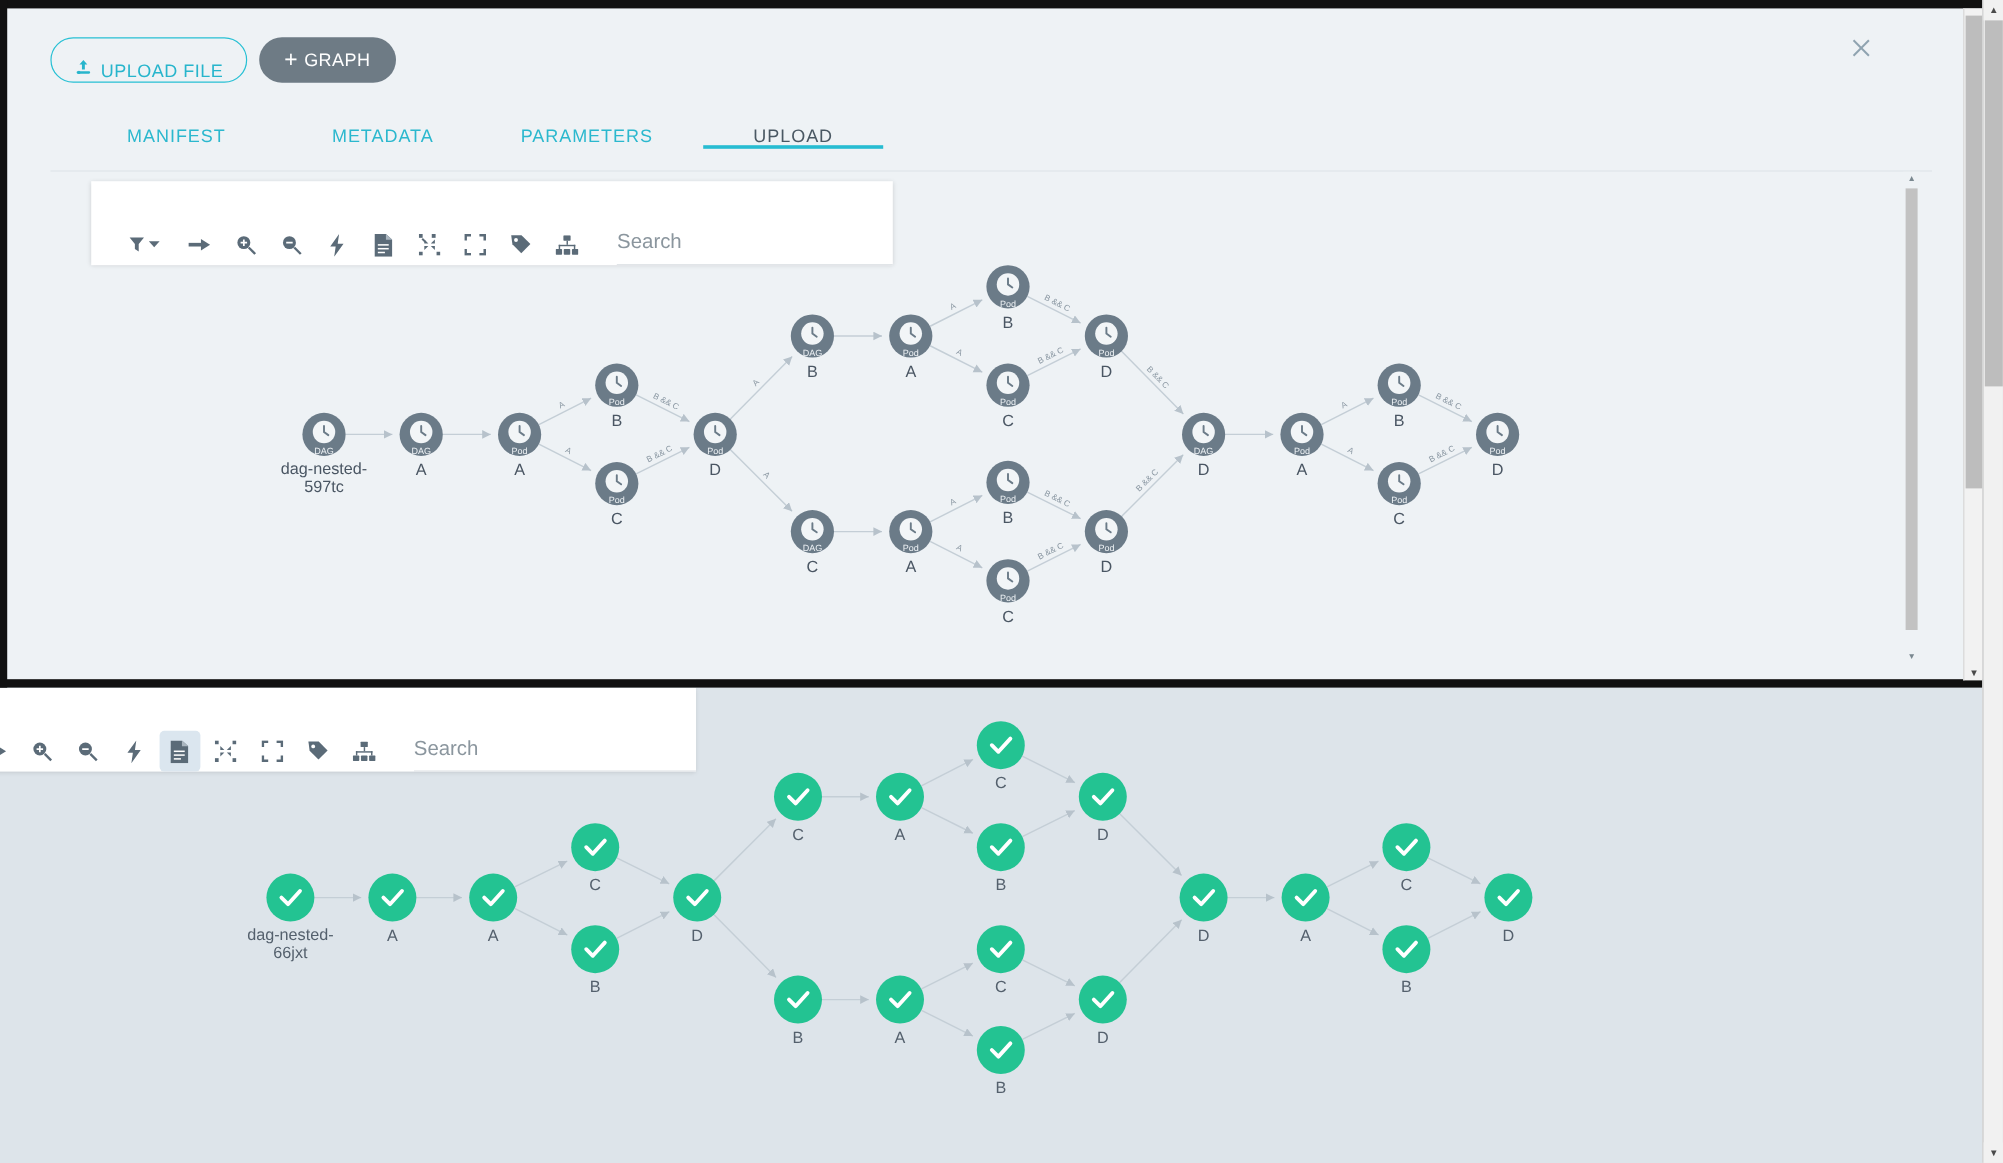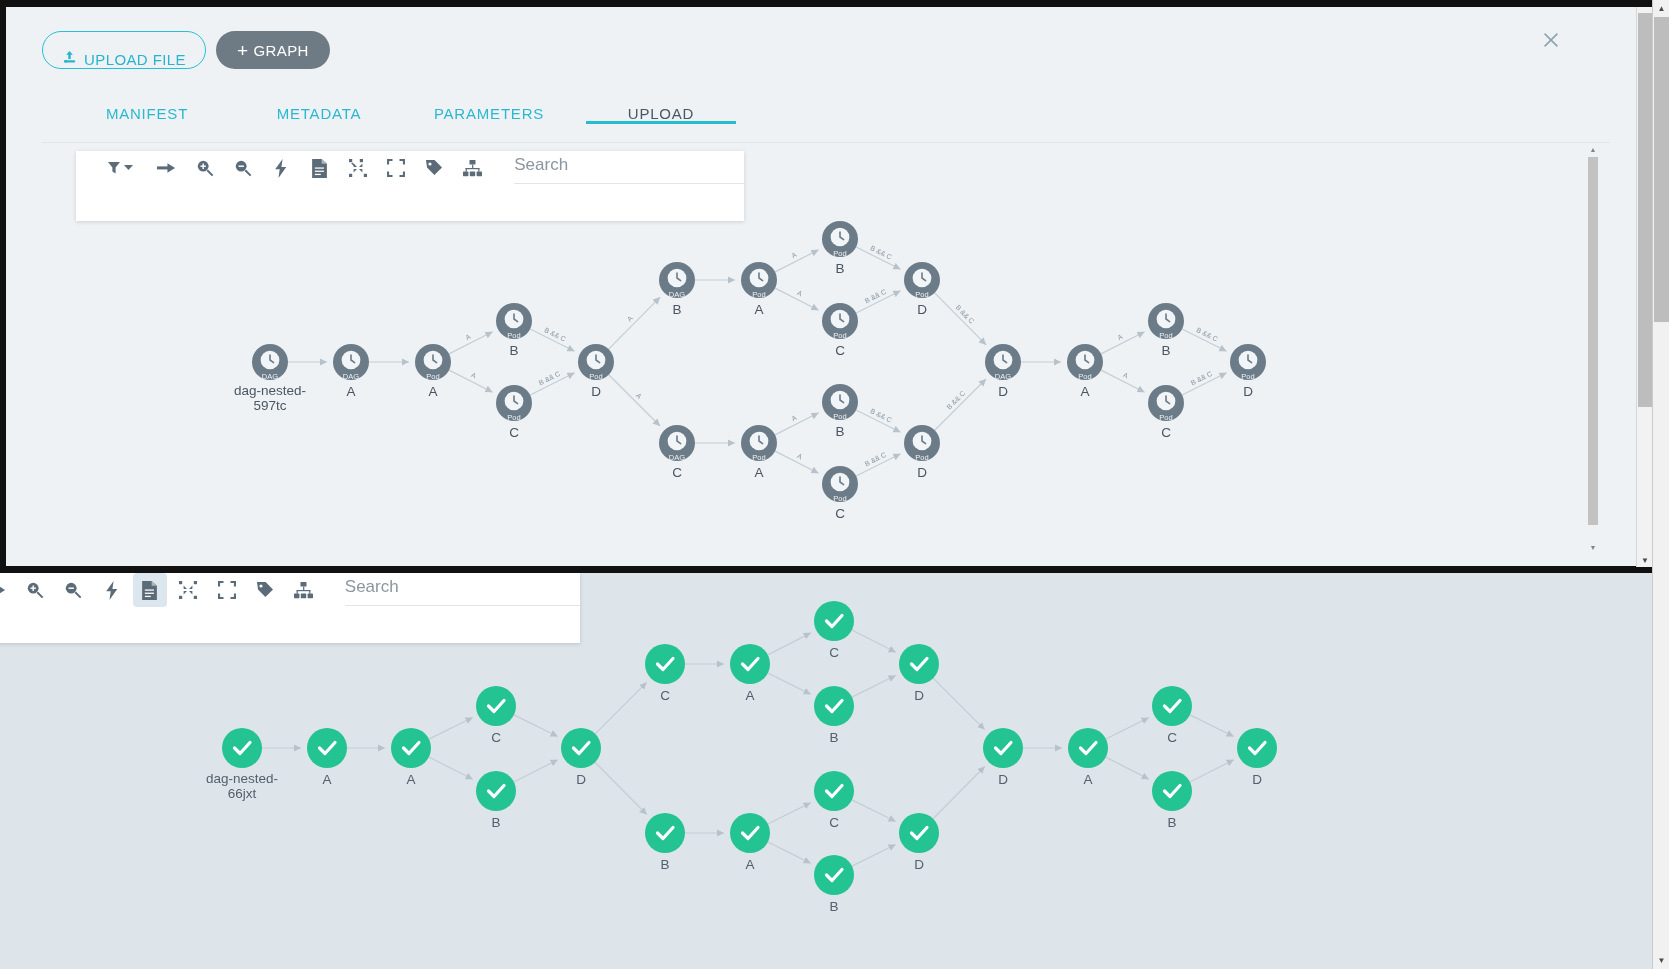--- a/index.html
+++ b/index.html
@@ -91,21 +91,21 @@
 
   
   .graph-wrap { position: relative; width: 1594px; height: 410px; margin-left: 0; overflow: hidden; }
 
   .graph-toolbar {
     position: absolute; z-index: 10;
     background: #fff; box-shadow: 0 1px 4px rgba(0,0,0,.14);
   }
   #toolbar-top { left: 70px; top: 8px; width: 668px; height: 70px; }
 
-  .tb-inner { display: flex; align-items: flex-start; height: 100%; padding-left: 24px; }
+  .tb-inner { display: flex; align-items: flex-end; height: 100%; padding-left: 24px; }
   .tb-icon {
     width: 34px; height: 34px; margin-right: 5px;
     display: flex; align-items: center; justify-content: center;
     color: #5b6b78; cursor: pointer; border-radius: 4px;
   }
   .tb-icon.active { background: #dbe6ef; }
   .tb-icon svg { display: block; }
   .tb-filter { width: 46px; }
 
   .tb-search { margin-left: 20px; position: relative; width: 235px; }

